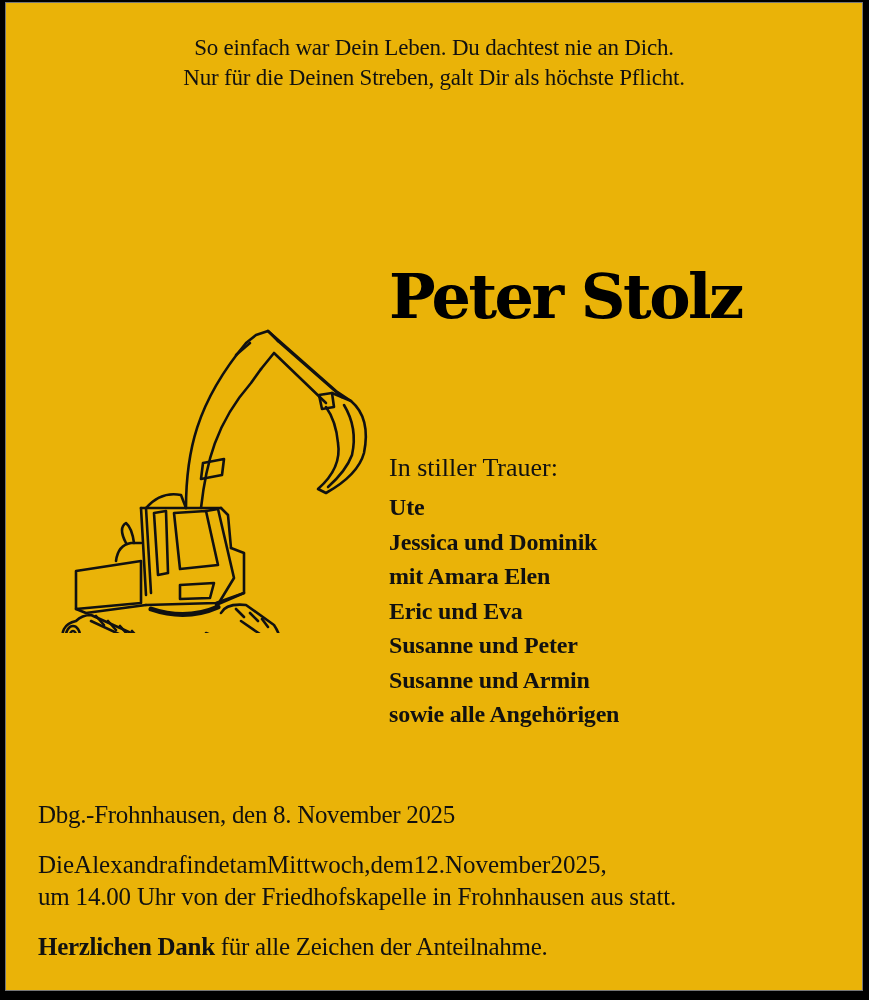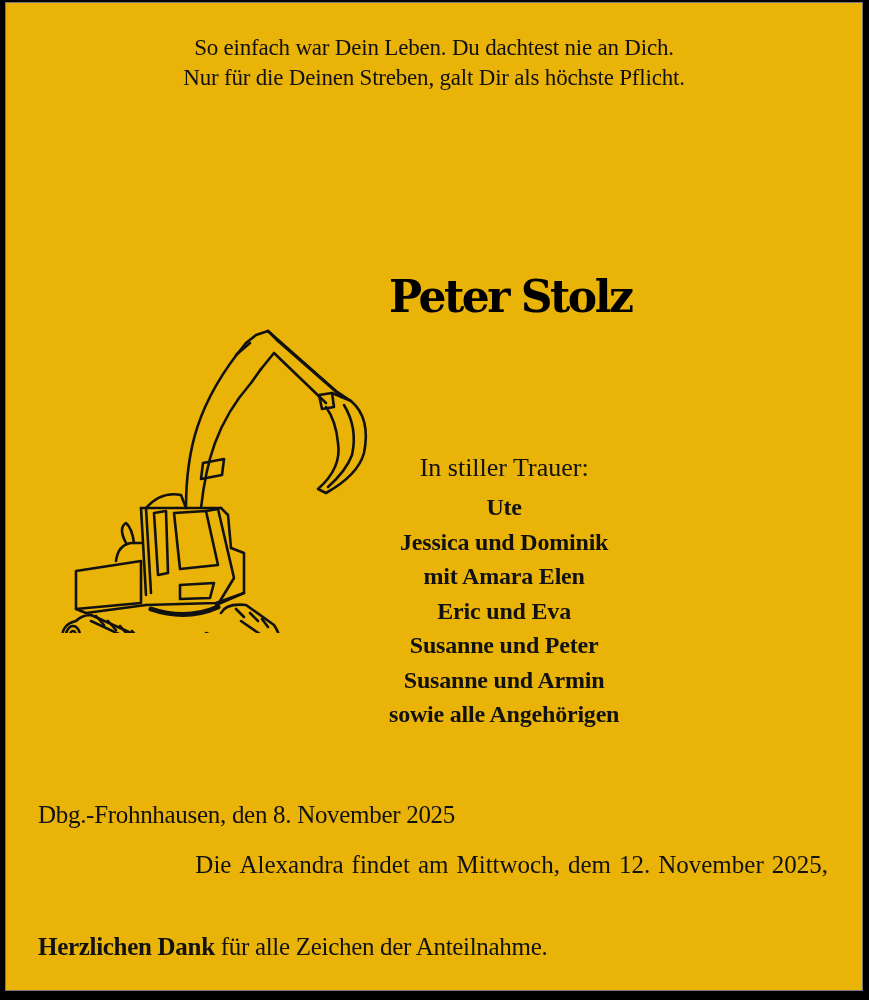--- a/index.html
+++ b/index.html
@@ -34,21 +34,21 @@
       line-height: 34px;
       letter-spacing: -0.3px;
     }
     .intro div { white-space: nowrap; }
 
     .name {
       position: absolute;
       left: 383px; top: 258px;
       font-family: "DejaVu Serif", "Liberation Serif", serif;
       font-weight: bold;
-      font-size: 44px;
+      font-size: 62px;
       line-height: 72px;
       letter-spacing: -2.5px;
       color: #000;
       white-space: nowrap;
     }
 
     .dates {
       position: absolute;
       left: 420px; top: 343px;
       font-size: 27px;
@@ -59,21 +59,21 @@
     .dates .death { display: inline-block; margin-left: 34px; }
 
     .excavator {
       position: absolute;
       left: 40px; top: 300px;
       width: 330px; height: 330px;
     }
 
     .mourning {
       position: absolute;
-      left: 383px; top: 448px; text-align: center;
+      left: 383px; top: 448px;
     }
     .mourning .label {
       font-size: 26px;
       line-height: 34px;
       white-space: nowrap;
     }
     .mourning ul { list-style: none; margin-top: 5px; }
     .mourning li {
       font-weight: bold;
       font-size: 24px;
@@ -91,21 +91,21 @@
       letter-spacing: -0.3px;
     }
 
     .funeral {
       position: absolute;
       left: 32px; top: 846px;
       width: 790px;
       font-size: 25px;
       line-height: 32px;
     }
-    .funeral .l1 { text-align: justify; text-align-last: justify; white-space: nowrap; display: flex; justify-content: flex-end; gap: 8px; }
+    .funeral .l1 { text-align: justify; text-align-last: justify; white-space: nowrap; display: flex; justify-content: flex-start; }
     .funeral .l2 { white-space: nowrap; letter-spacing: -0.2px; }
 
     .thanks {
       position: absolute;
       left: 32px; top: 928px;
       font-size: 25px;
       line-height: 32px;
       white-space: nowrap;
       letter-spacing: -0.3px;
     }
@@ -193,17 +193,18 @@
       <span>Die</span>
       <span>Alexandra</span>
       <span>findet</span>
       <span>am</span>
       <span>Mittwoch,</span>
       <span>dem</span>
       <span>12.</span>
       <span>November</span>
       <span>2025,</span>
     </div>
+    <div class="l2">um 14.00 Uhr von der Friedhofskapelle in Frohnhausen aus statt.</div>
   </div>
 
   <div class="thanks"><b>Herzlichen Dank</b><span> für alle Zeichen der Anteilnahme.</span></div>
 
 </div>
 
 </body></html>

